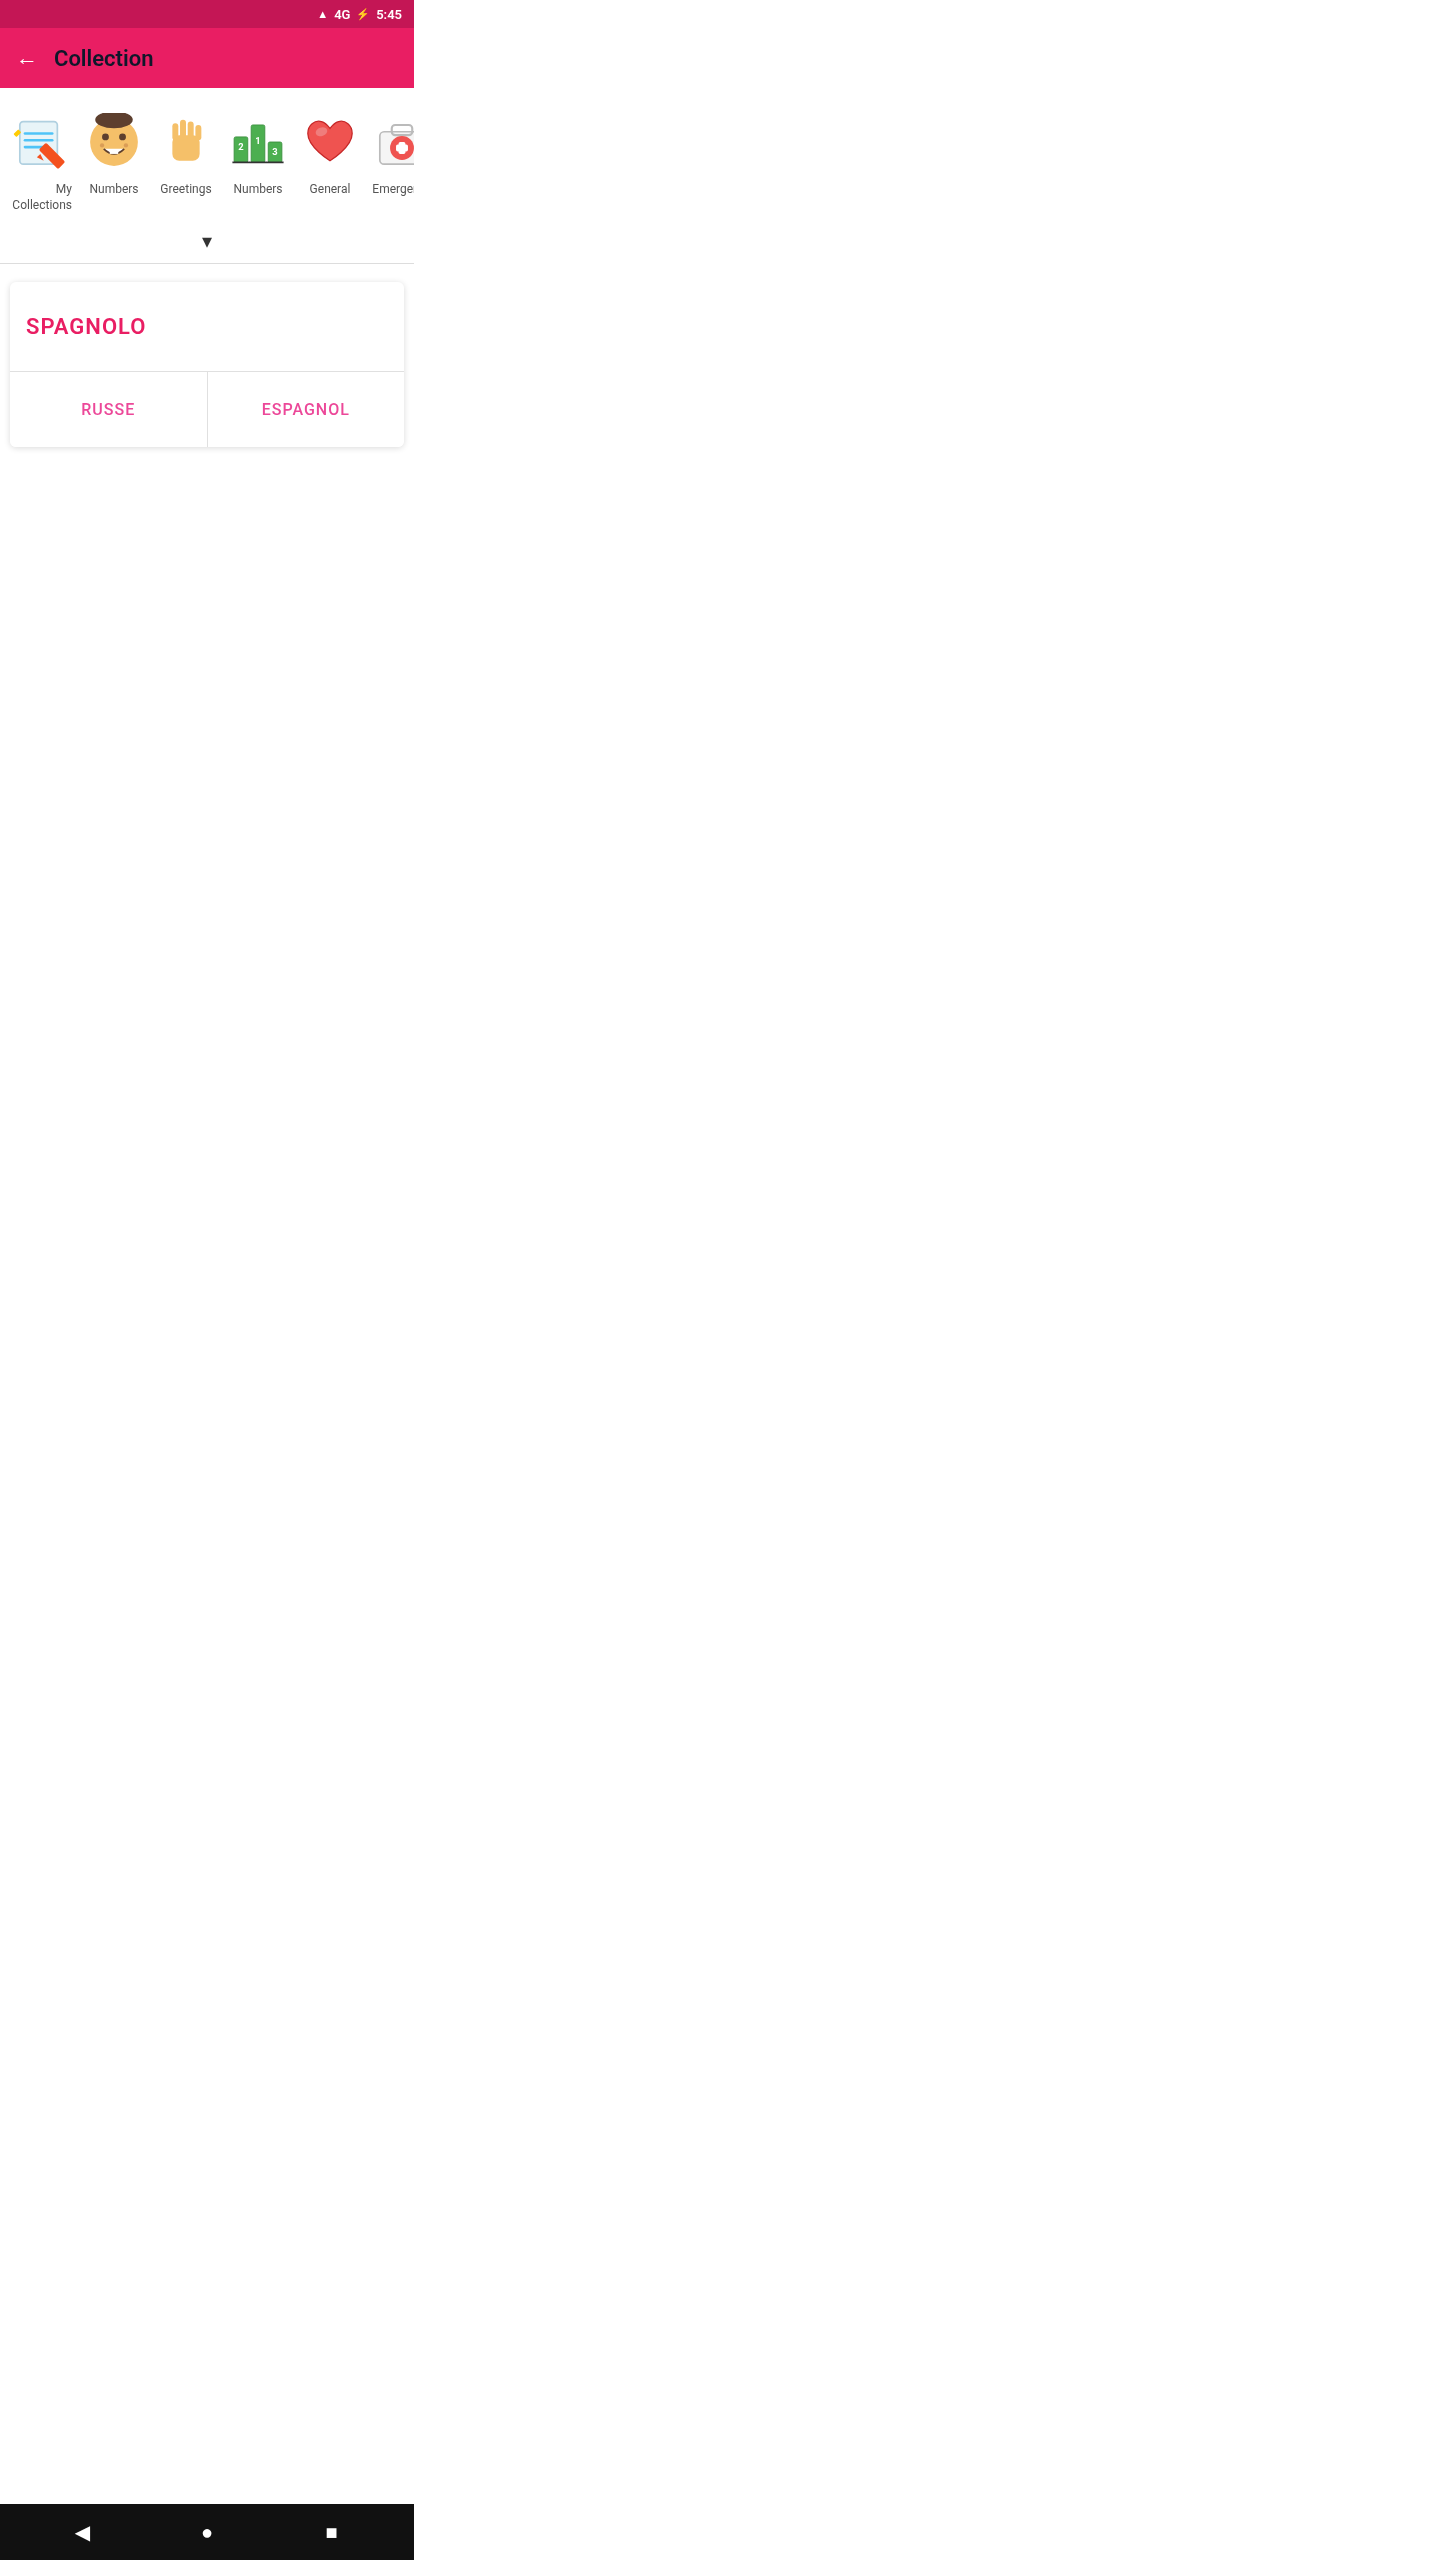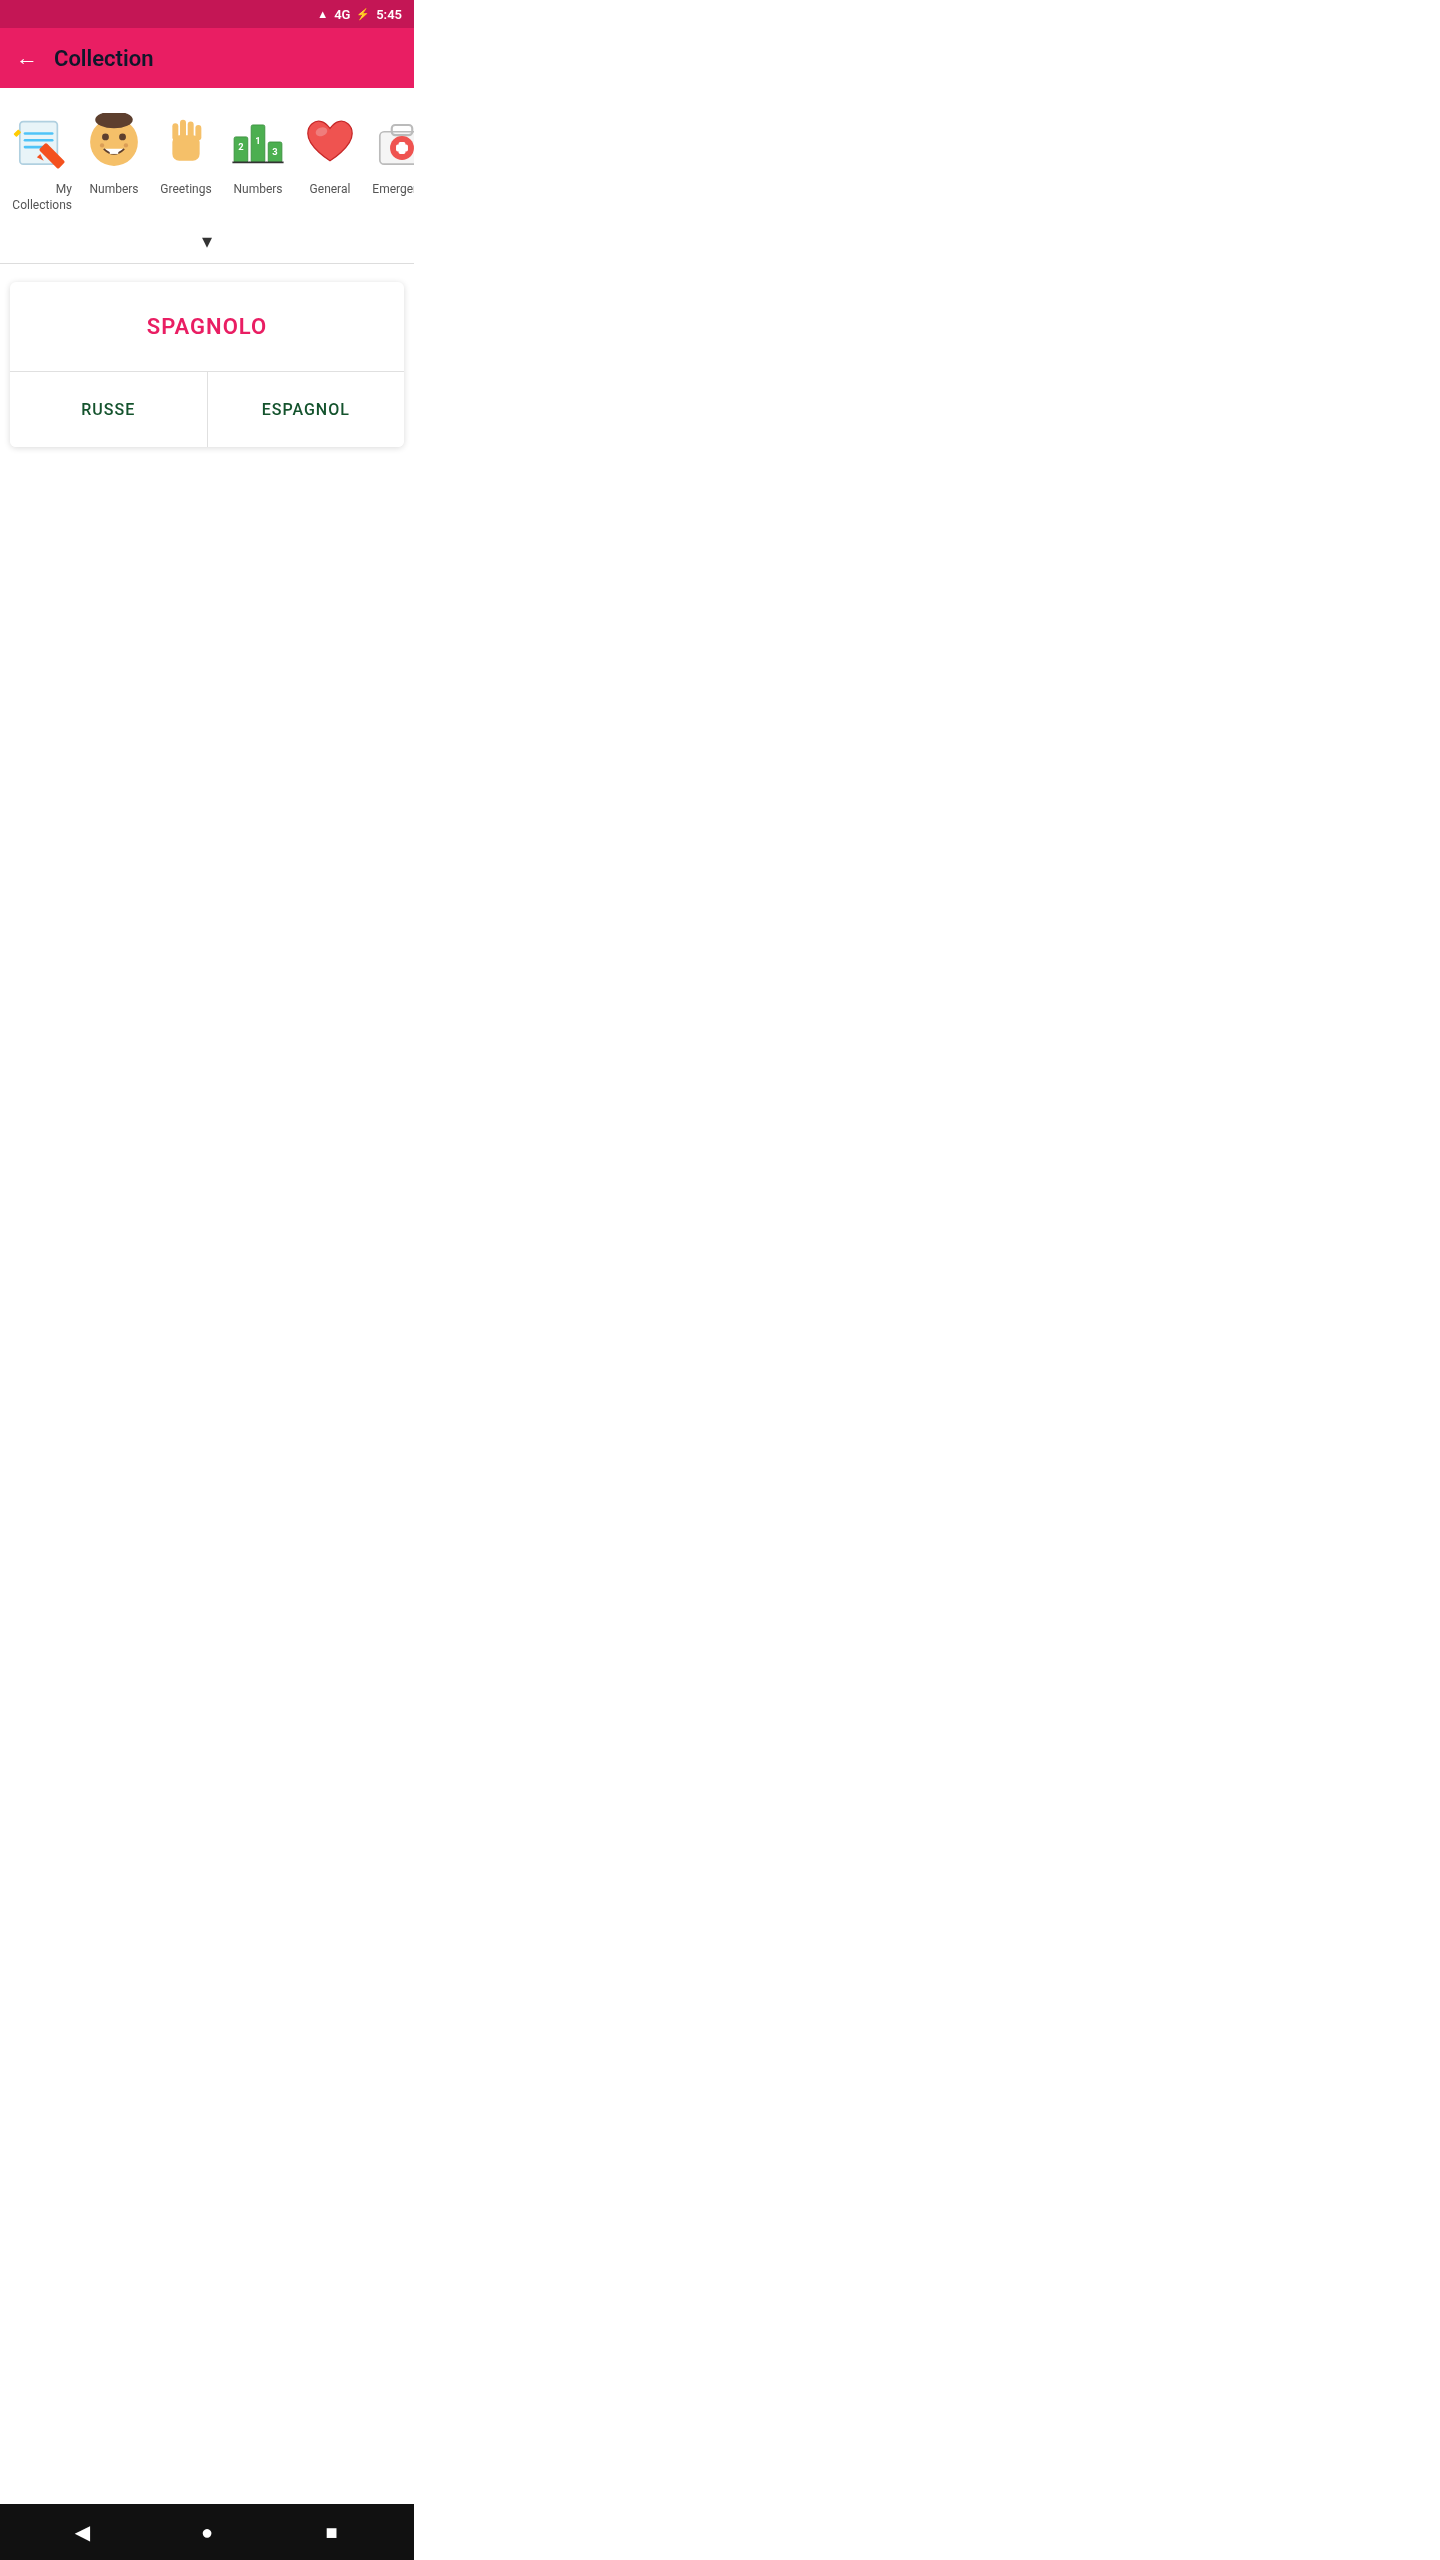--- a/index.html
+++ b/index.html
@@ -111,21 +111,21 @@
       margin: 18px 10px;
       border-radius: 6px;
       box-shadow: 0 1px 6px rgba(0,0,0,0.15);
       overflow: hidden;
       background: #fff;
     }
     .language-card-top {
       padding: 32px 16px;
       display: flex;
       align-items: center;
-      justify-content: center;
+      justify-content: flex-start;
       border-bottom: 1px solid #e0e0e0;
     }
     .language-card-top-text {
       color: #e91e63;
       font-size: 22px;
       font-weight: 600;
       letter-spacing: 1px;
     }
     .language-card-bottom {
       display: flex;
@@ -137,21 +137,21 @@
       display: flex;
       align-items: center;
       justify-content: center;
       cursor: pointer;
       background: #fff;
     }
     .language-option:first-child {
       border-right: 1px solid #e0e0e0;
     }
     .language-option-text {
-      color: #14532d;
+      color: #ec4899;
       font-size: 16px;
       font-weight: 500;
       letter-spacing: 1px;
     }
 
     
     .bottom-nav {
       position: fixed;
       bottom: 0;
       left: 0;

